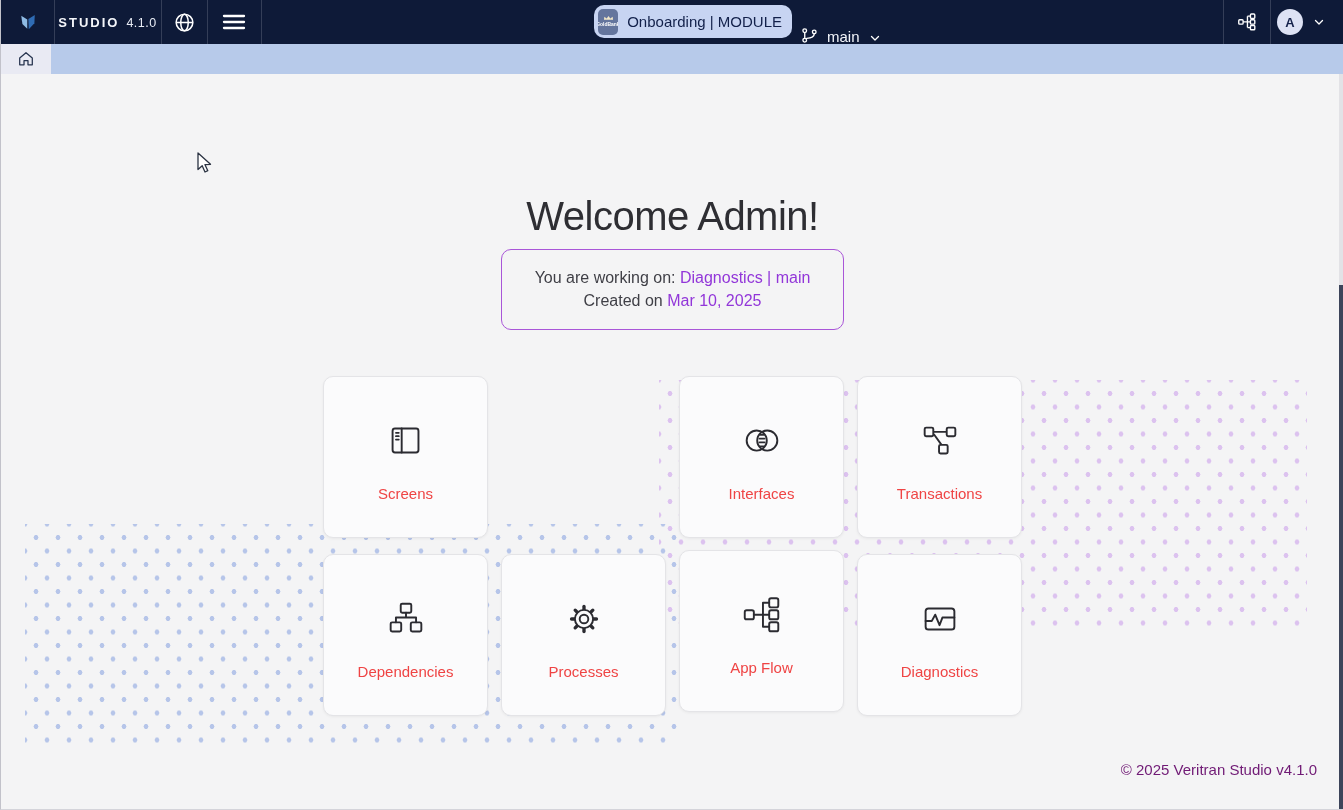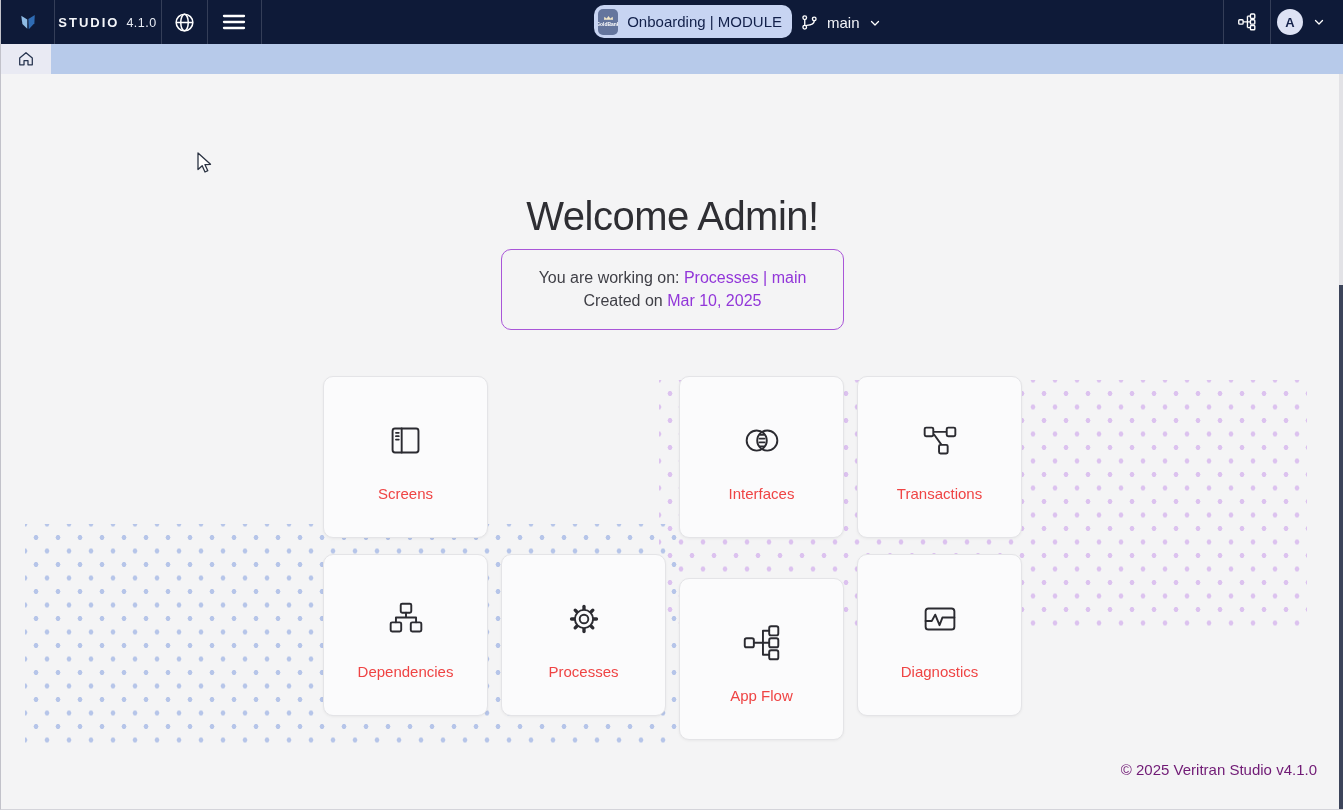--- a/index.html
+++ b/index.html
@@ -20,21 +20,21 @@
     position:absolute; left:593px; top:5px; width:198px; height:33px;
     background:#c7d4f2; border-radius:10px; display:flex; align-items:center; gap:9px;
     padding:0 10px 0 4px; cursor:pointer;
   }
   .chip-badge {
     width:37px; height:26px; border-radius:5px; background:#64759d;
     display:flex; flex-direction:column; align-items:center; justify-content:center; overflow:hidden;
   }
   .chip-badge-text { color:#ffffff; font-size:8px; font-weight:bold; transform:scale(0.62); white-space:nowrap; line-height:7px; }
   .chip-label { color:#12204a; font-size:15px; font-weight:500; white-space:nowrap; }
-  .branch-sel { position:absolute; left:799px; top:0; height:45px; display:flex; align-items:center; gap:8px; cursor:pointer; }
+  .branch-sel { position:absolute; left:799px; top:0; height:45px; display:flex; align-items:flex-end; gap:8px; cursor:pointer; }
   .branch-label { color:#f2f4f9; font-size:15px; font-weight:500; }
   .avatar-group { position:absolute; left:1276px; top:0; height:44px; display:flex; align-items:center; gap:9px; cursor:pointer; }
   .avatar { width:26px; height:26px; border-radius:50%; background:#dde2f4; color:#16234c;
             font-size:13px; font-weight:bold; display:flex; align-items:center; justify-content:center; }
   
   .tabstrip { position:absolute; left:0; top:44px; width:1343px; height:30px; background:#b7caea; z-index:29; }
   .tab-home { position:absolute; left:0; top:0; width:50px; height:30px; background:#e9eaf3;
               display:flex; align-items:center; justify-content:center; cursor:pointer; }
   
   .main { position:absolute; left:0; top:74px; width:1343px; height:736px; background:#f4f4f5; overflow:hidden; }
@@ -159,21 +159,21 @@
 
   <div class="main">
 
     <div class="dots dots-purple"></div>
     <div class="dots dots-blue"></div>
 
     <div class="welcome-title">Welcome Admin!</div>
 
     <div class="work-box">
       <div class="work-line">
-        <span>You are working on: </span><span class="purple-link">Processes | main</span>
+        <span>You are working on: </span><span class="purple-link">Diagnostics | main</span>
       </div>
       <div class="work-line">
         <span>Created on </span><span class="purple-link">Mar 10, 2025</span>
       </div>
     </div>
 
     <div class="card" style="left:322px;top:302px;">
       <div class="card-icon">
         <svg width="46" height="46" viewBox="0 0 48 48">
           <rect x="10" y="11" width="27" height="25" rx="2.5"></rect>
@@ -239,21 +239,21 @@
             <line x1="24" y1="15.5" x2="24" y2="11"></line>
             <line x1="30" y1="18" x2="33.2" y2="14.8"></line>
           </g>
           <circle cx="24" cy="24" r="9.5" fill="#fbfbfc"></circle>
           <circle cx="24" cy="24" r="4.5"></circle>
         </svg>
       </div>
       <div class="card-label">Processes</div>
     </div>
 
-    <div class="card" style="left:678px;top:504px;">
+    <div class="card" style="left:678px;top:476px;">
       <div class="card-icon">
         <svg width="46" height="46" viewBox="0 0 48 48">
           <rect x="6" y="19" width="9.5" height="9.5" rx="2"></rect>
           <rect x="31.5" y="6.5" width="9.5" height="9.5" rx="2"></rect>
           <rect x="31.5" y="19" width="9.5" height="9.5" rx="2"></rect>
           <rect x="31.5" y="31.5" width="9.5" height="9.5" rx="2"></rect>
           <path d="M15.5 23.75 H25 M25 11.25 V36.25 M25 11.25 H31.5 M25 23.75 H31.5 M25 36.25 H31.5"></path>
         </svg>
       </div>
       <div class="card-label">App Flow</div>

